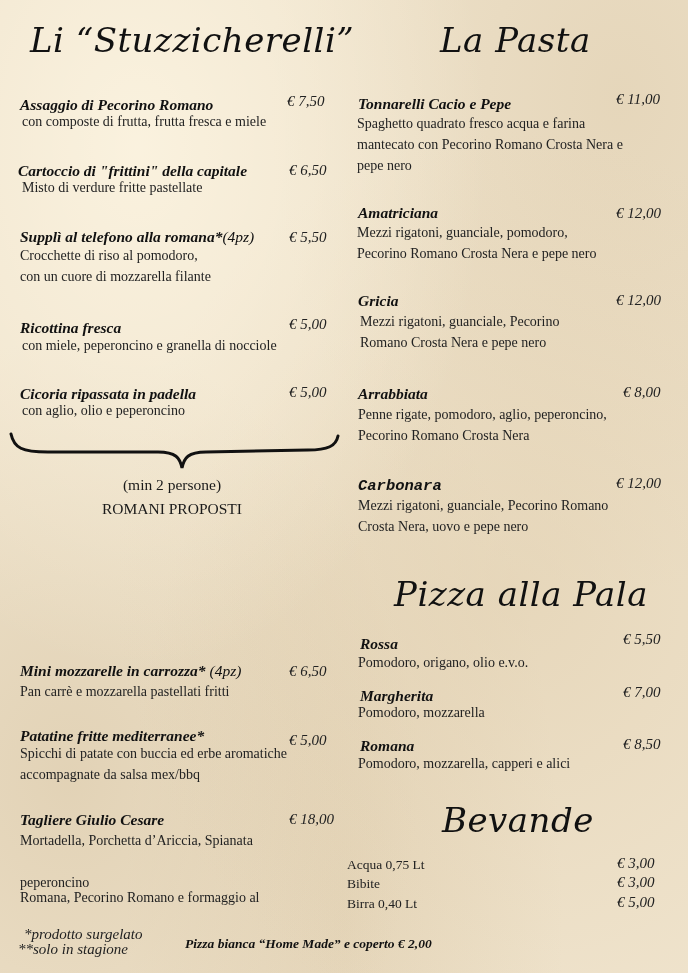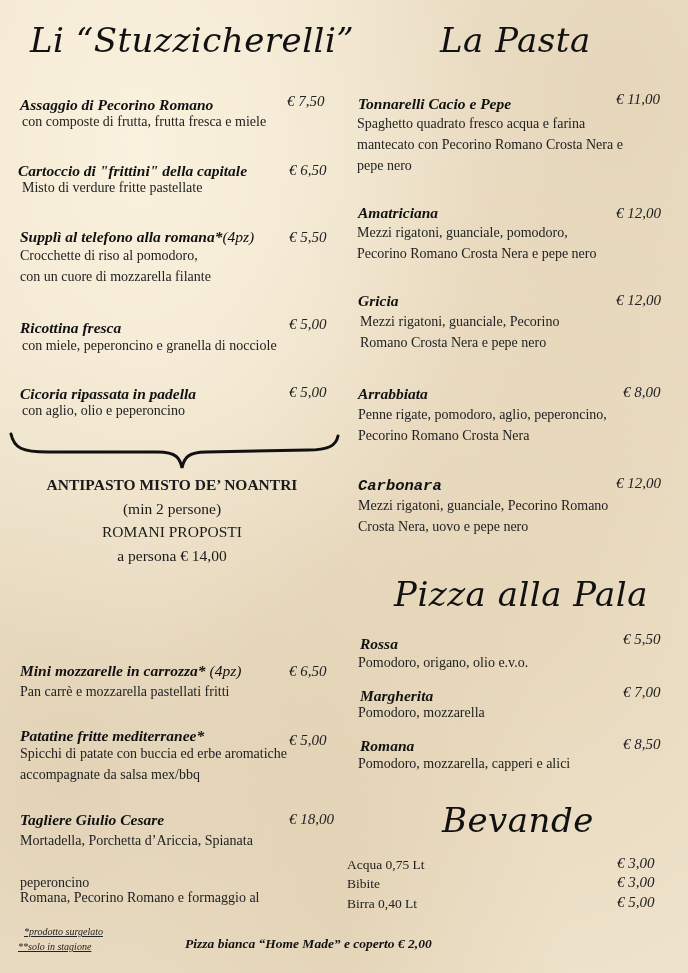--- a/index.html
+++ b/index.html
@@ -31,21 +31,21 @@
   }
   .desc {
     position: absolute; font-size: 14px; line-height: 21px; color: #222; white-space: nowrap;
   }
   .desc-small { line-height: 17px; }
   .center-block {
     position: absolute; left: 0; width: 344px; text-align: center; font-size: 15.5px; line-height: 23.5px; color: #1a1a1a;
   }
   .bold { font-weight: bold; }
   .drink-name { position: absolute; font-size: 13.5px; white-space: nowrap; color: #222; }
-  .footnote { position: absolute; font-style: italic; font-size: 10px; color: #222; white-space: nowrap; text-decoration: underline; }
+  .footnote { position: absolute; font-style: italic; font-size: 15px; color: #222; white-space: nowrap; }
   .footer { position: absolute; font-style: italic; font-weight: bold; font-size: 13.5px; white-space: nowrap; color: #111; }
 </style>
 </head>
 <body>
 
 <div class="script-title" style="left:30px; top:20px;">Li “Stuzzicherelli”</div>
 
 <div class="item-name" style="left:20px; top:96px;">Assaggio di Pecorino Romano</div>
 <div class="price" style="left:287px; top:93px;">€ 7,50</div>
 <div class="desc desc-small" style="left:22px; top:113px;">con composte di frutta, frutta fresca e miele</div>
@@ -67,24 +67,22 @@
 
 <div class="item-name" style="left:20px; top:385px;">Cicoria ripassata in padella</div>
 <div class="price" style="left:289px; top:384px;">€ 5,00</div>
 <div class="desc desc-small" style="left:22px; top:402px;">con aglio, olio e peperoncino</div>
 
 <svg class="abs" style="left:8px; top:428px;" width="332" height="42" viewBox="0 0 332 42">
   <path d="M3 6 C 6 20, 14 24, 40 24 L 150 24 C 168 24, 172 30, 174 40 C 176 30, 180 24, 198 24 L 300 22 C 320 22, 328 18, 330 8" fill="none" stroke="#111" stroke-width="3" stroke-linecap="round"></path>
 </svg>
 
 <div class="center-block" style="top:473px;">
-  <div class="bold">ANTIPASTO MISTO DE’ NOANTRI</div>
   <div>(min 2 persone)</div>
   <div>ROMANI PROPOSTI</div>
-  <div>a persona € 14,00</div>
 </div>
 
 <div class="item-name" style="left:20px; top:662px;">
   <span>Mini mozzarelle in carrozza*</span>
   <span class="extra">(4pz)</span>
 </div>
 <div class="price" style="left:289px; top:663px;">€ 6,50</div>
 <div class="desc" style="left:20px; top:681px;">Pan carrè e mozzarella pastellati fritti</div>
 
 <div class="item-name" style="left:20px; top:727px;">Patatine fritte mediterranee*</div>

